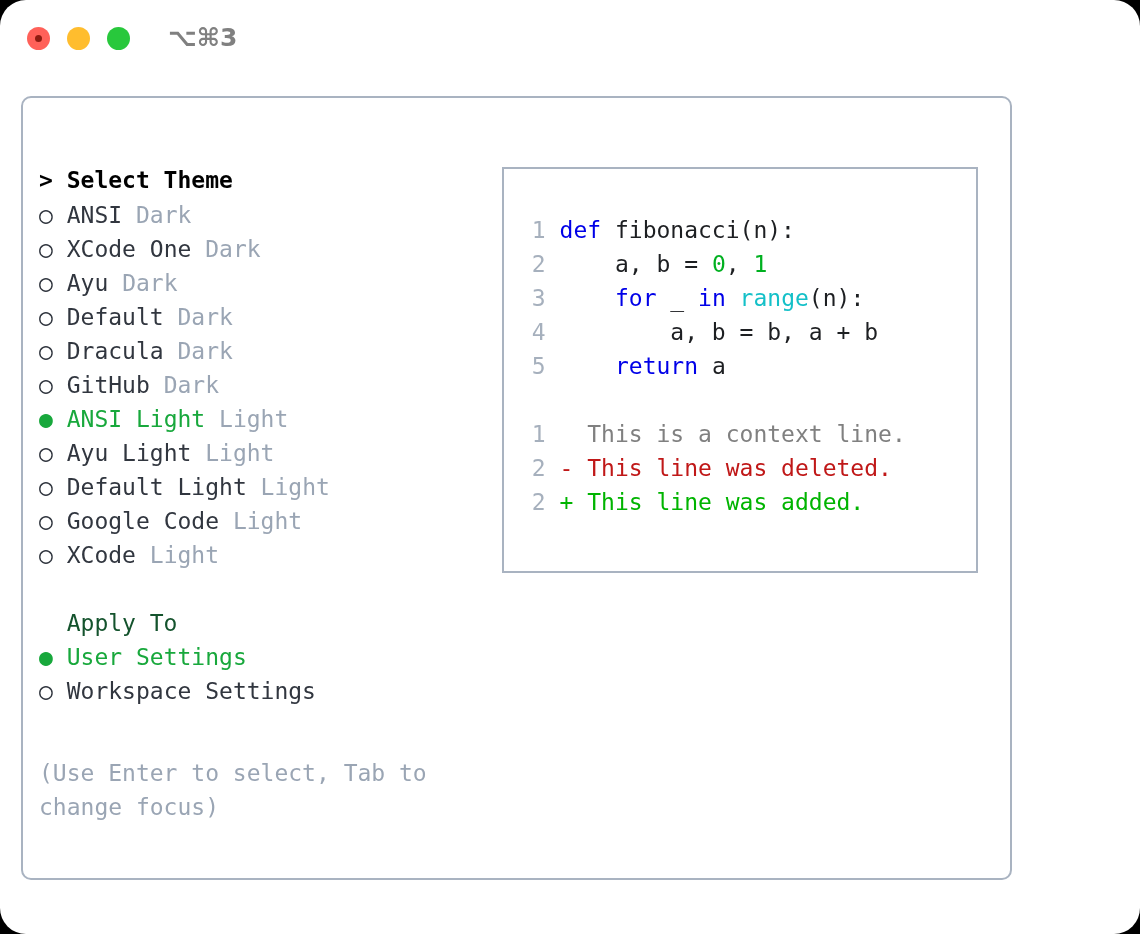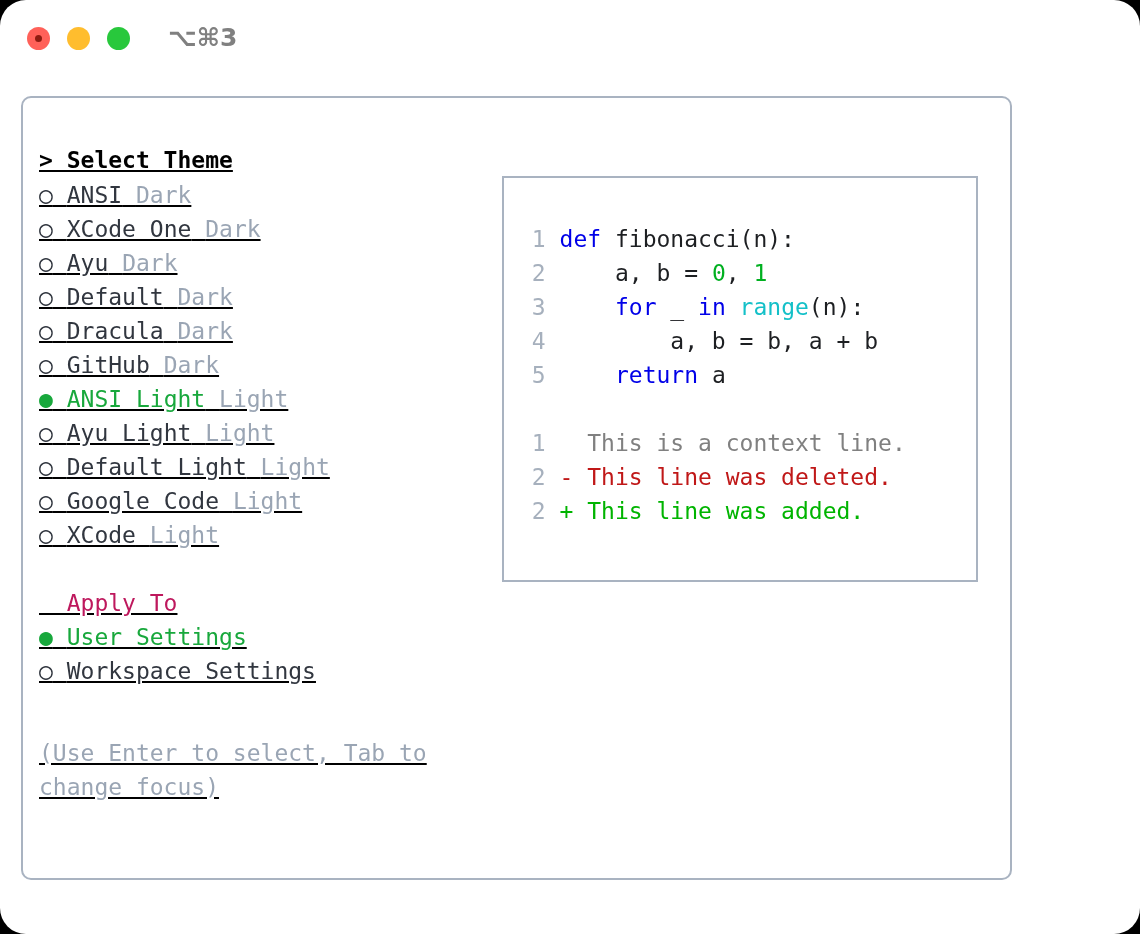--- a/index.html
+++ b/index.html
@@ -72,23 +72,22 @@
     border: 2px solid #a9b3c1;
     border-radius: 10px;
     box-sizing: border-box;
     background: #ffffff;
   }
 
   
   #theme-column {
     position: absolute;
     left: 16px;
-    top: 44px;
+    top: 64px;
     width: 455px;
-    text-decoration: underline;
   }
 
   #theme-header {
     font-weight: 700;
     color: #000000;
     font-size: 23px;
     line-height: 36px;
     white-space: pre;
     font-family: "DejaVu Sans Mono", "Liberation Mono", monospace;
   }
@@ -106,21 +105,21 @@
   .theme-item.selected .theme-name { color: #18a83c; }
   .theme-item .theme-kind { color: #9aa5b4; }
 
   #apply-block { margin-top: 34px; }
   #apply-label {
     display: block;
     white-space: pre;
     font-family: "DejaVu Sans Mono", "Liberation Mono", monospace;
     font-size: 23px;
     line-height: 34px;
-    color: #be185d;
+    color: #14532d;
   }
   .apply-item {
     display: block;
     white-space: pre;
     font-family: "DejaVu Sans Mono", "Liberation Mono", monospace;
     font-size: 23px;
     line-height: 34px;
     color: #31363f;
   }
   .apply-item.selected .bullet,
@@ -145,21 +144,21 @@
   #preview-title {
     font-family: "DejaVu Sans Mono", "Liberation Mono", monospace;
     font-size: 23px;
     font-weight: 700;
     line-height: 36px;
     color: #000000;
     white-space: pre;
   }
 
   #preview-box {
-    margin-top: 30px;
+    margin-top: 21px;
     width: 476px;
     height: 406px;
     border: 2px solid #a9b3c1;
     box-sizing: border-box;
     background: #ffffff;
     padding: 44px 0 0 14px;
   }
 
   .code-line {
     font-family: "DejaVu Sans Mono", "Liberation Mono", monospace;

